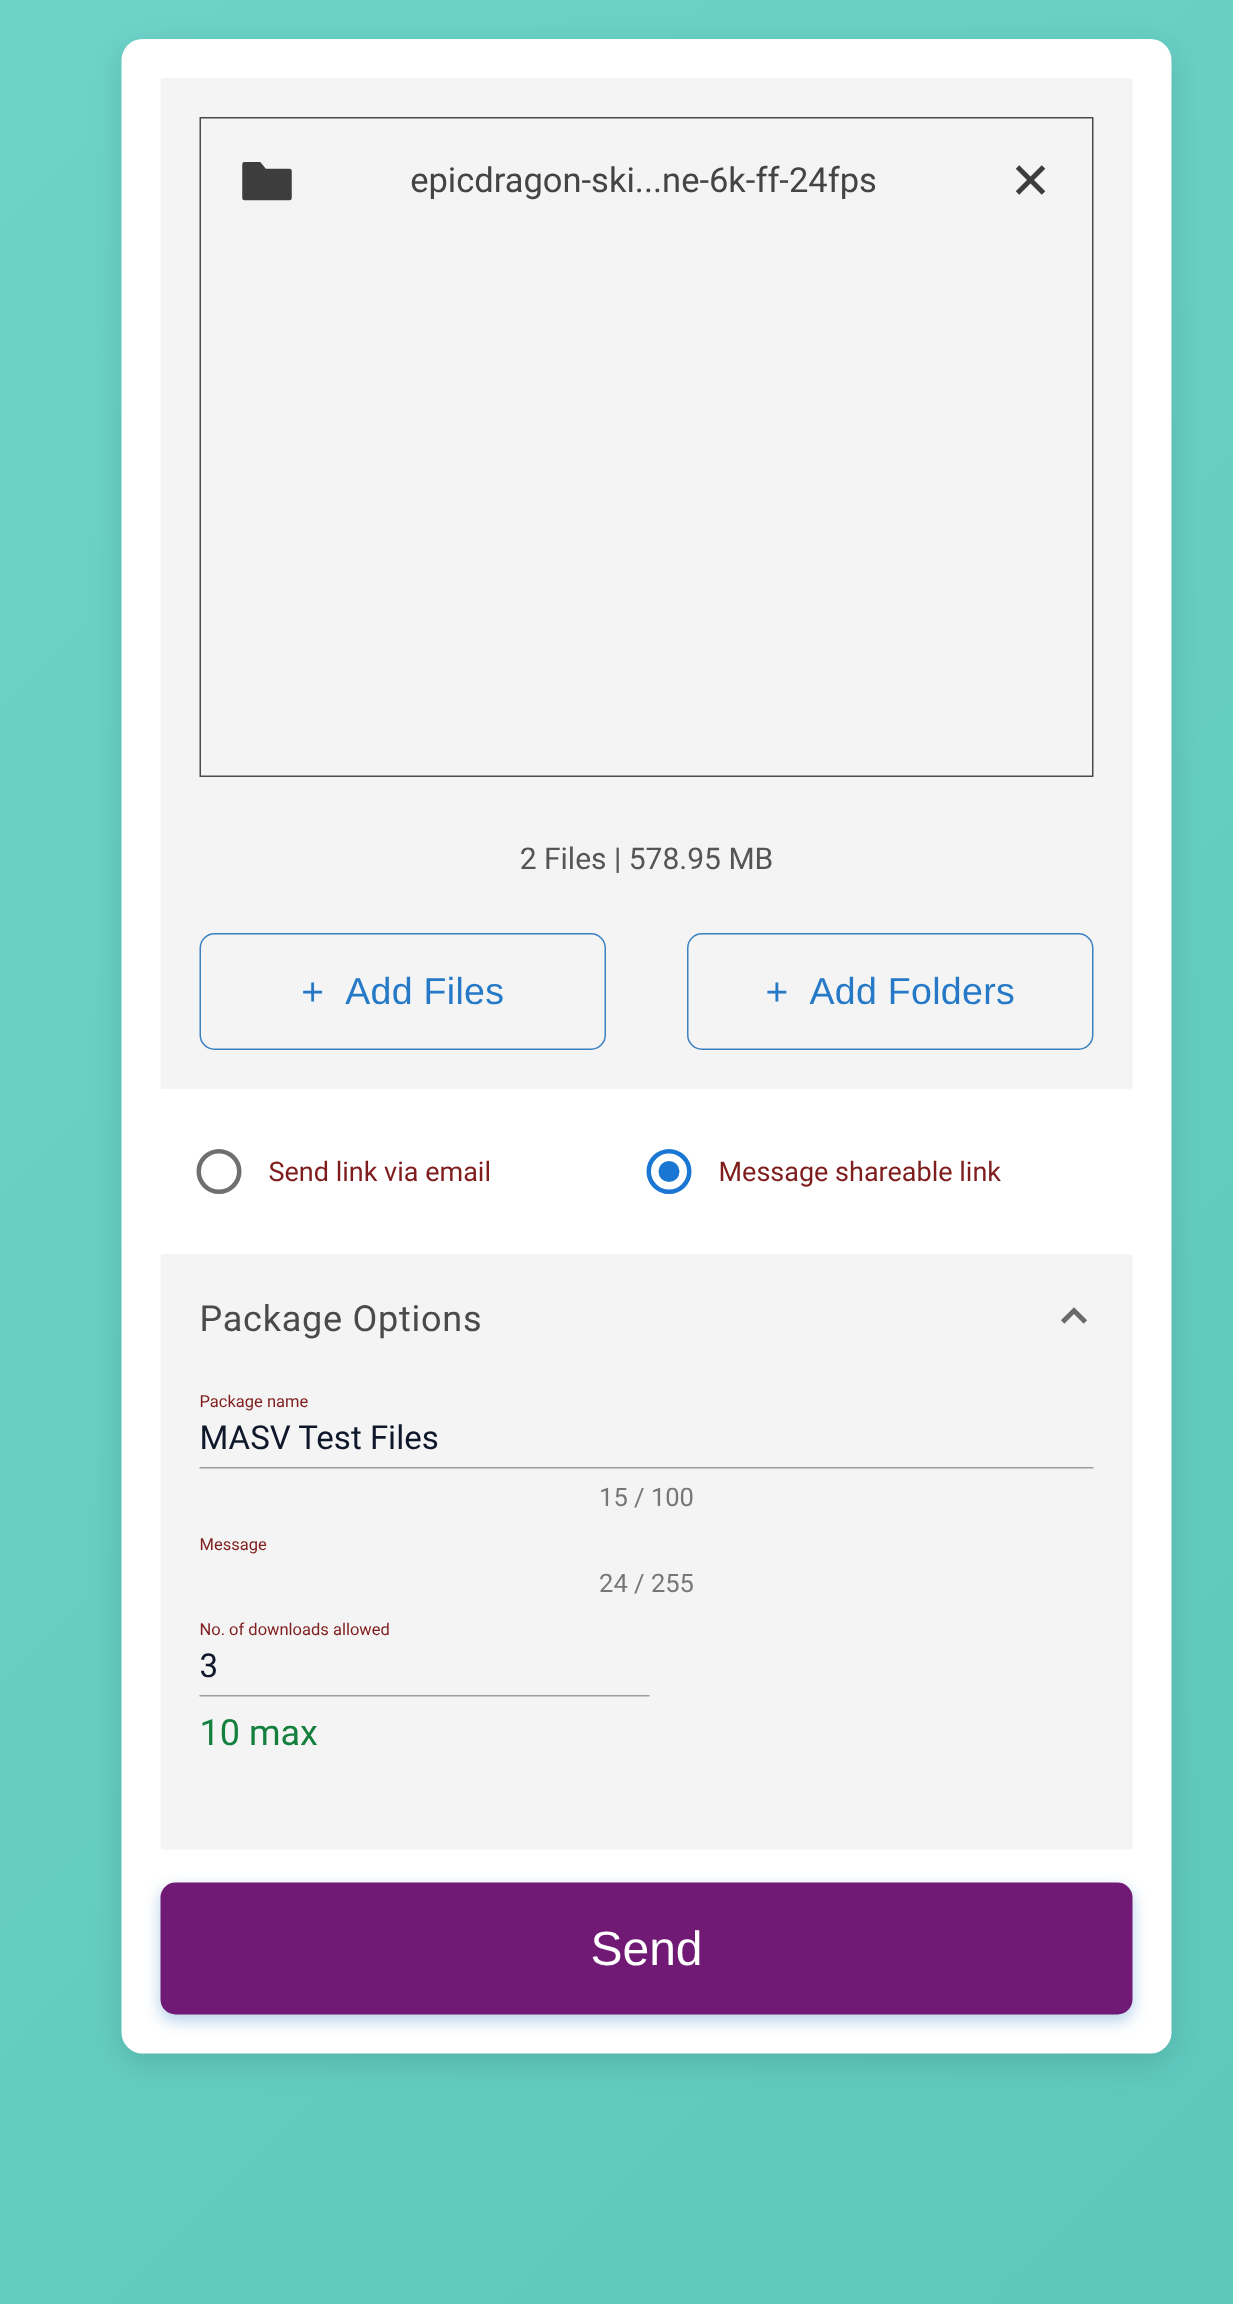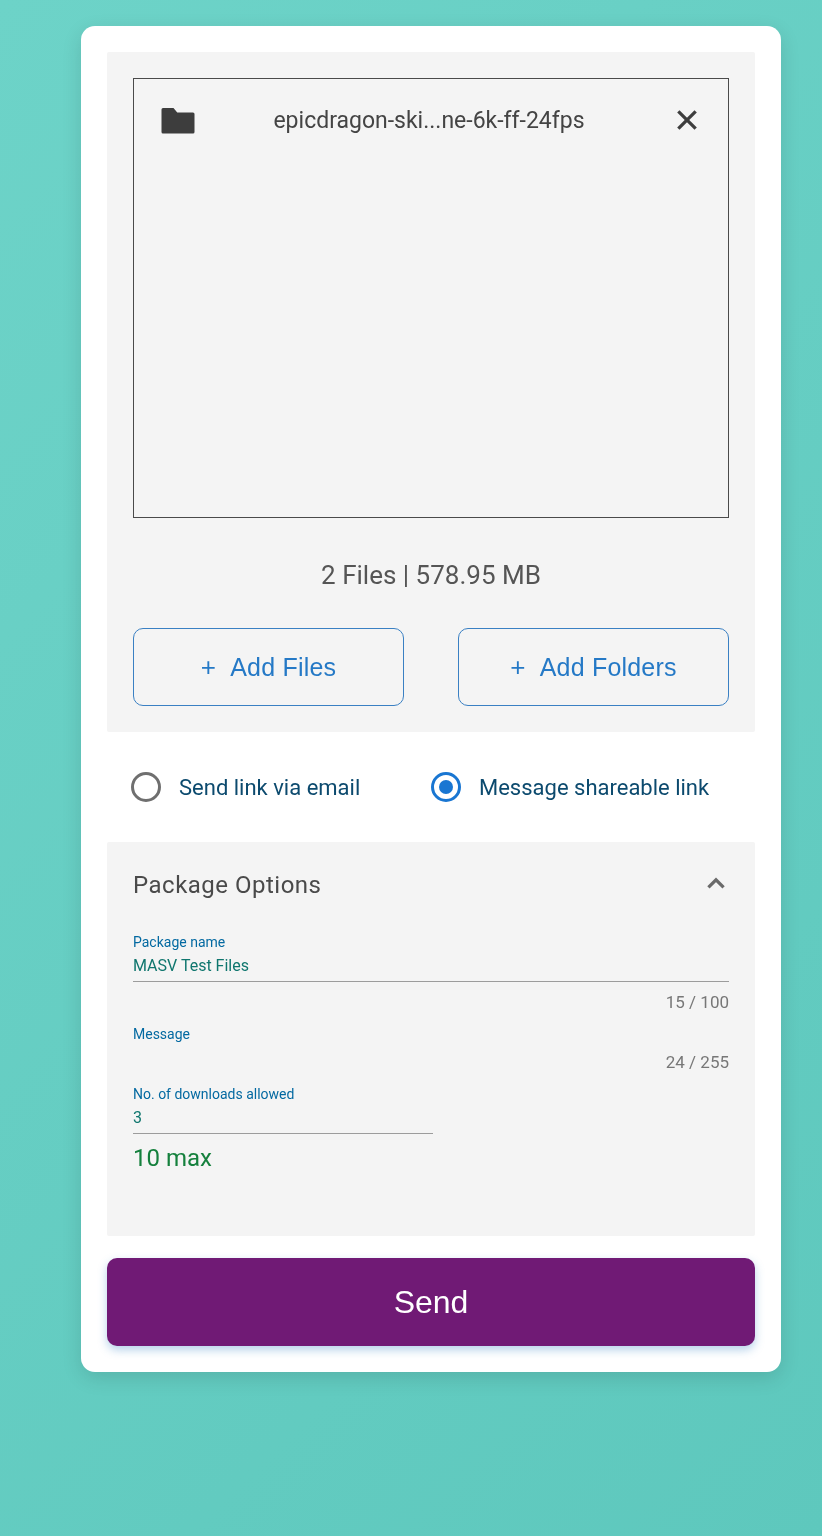--- a/index.html
+++ b/index.html
@@ -61,21 +61,21 @@
   }
   .file-item .remove-btn {
     width: 30px; height: 30px;
     display:flex;align-items:center;justify-content:center;
     cursor:pointer;
   }
   .file-item .remove-btn svg { width:26px; height:26px; stroke:#3d3d3d; stroke-width:3; }
 
   .file-stats {
     text-align: center;
-    font-size: 26px;
+    font-size: 20px;
     color: #555;
     margin: 42px 0 38px 0;
   }
 
   .add-row {
     display: flex;
     gap: 54px;
   }
   .add-btn {
     flex: 1;
@@ -119,22 +119,22 @@
     border-radius:50%;
     display:flex; align-items:center; justify-content:center;
   }
   .radio-outer.unchecked { border:3px solid #6f6f6f; }
   .radio-outer.checked { border:3px solid #1976d2; }
   .radio-inner {
     width:14px; height:14px; border-radius:50%;
     background:#1976d2;
   }
   .radio-opt .radio-label {
-    font-size:22px;
-    color:#0c4a6e;
+    font-size:18px;
+    color:#7f1d1d;
   }
 
   
   .options-panel {
     background:#f4f4f4;
     padding: 28px 26px 34px 26px;
     border-radius:2px;
   }
 
   .options-header{
@@ -148,39 +148,39 @@
     font-size:24px;
     color:#4a4a4a;
     letter-spacing:0.5px;
   }
   .options-header .chev svg{ width:26px; height:26px; stroke:#6a6a6a; stroke-width:3; fill:none;}
 
   .field {
     margin-bottom: 10px;
   }
   .field-label{
-    font-size:14px;
-    color:#0369a1;
+    font-size:11px;
+    color:#7f1d1d;
     margin-bottom:2px;
     display:block;
   }
   .field-input{
     width:100%;
     border:none;
     border-bottom:1.5px solid #9c9c9c;
     background:transparent;
-    font-size:16px;
-    color:#0f766e;
+    font-size:22px;
+    color:#0f172a;
     padding:4px 0 6px 0;
     outline:none;
     font-family:inherit;
   }
   .field-input.narrow{ width:300px; }
   .counter{
-    text-align:right;
+    text-align:center;
     font-size:17px;
     color:#777;
     margin-top:8px;
     margin-bottom:14px;
   }
   .helper{
     font-size:24px;
     color:#15803d;
     margin-top:10px;
     margin-bottom:30px;

